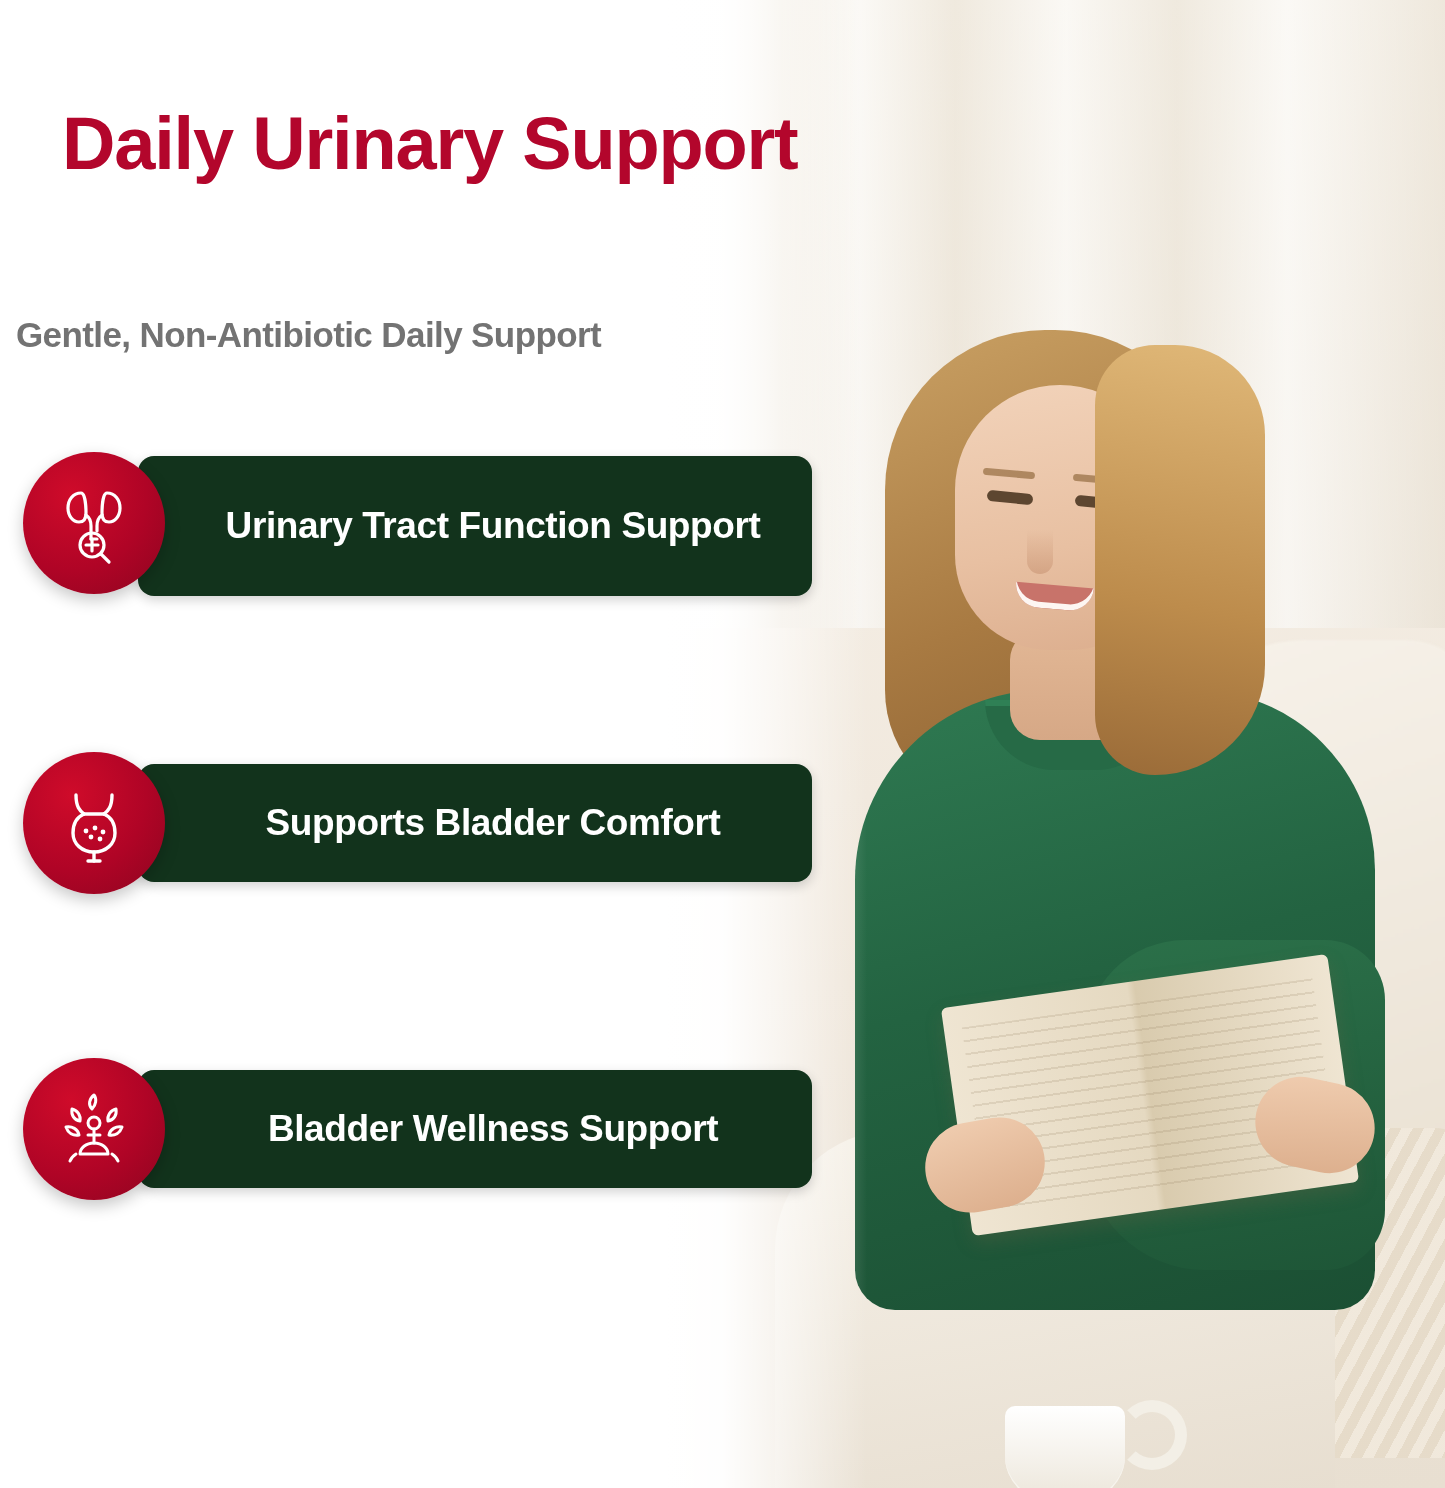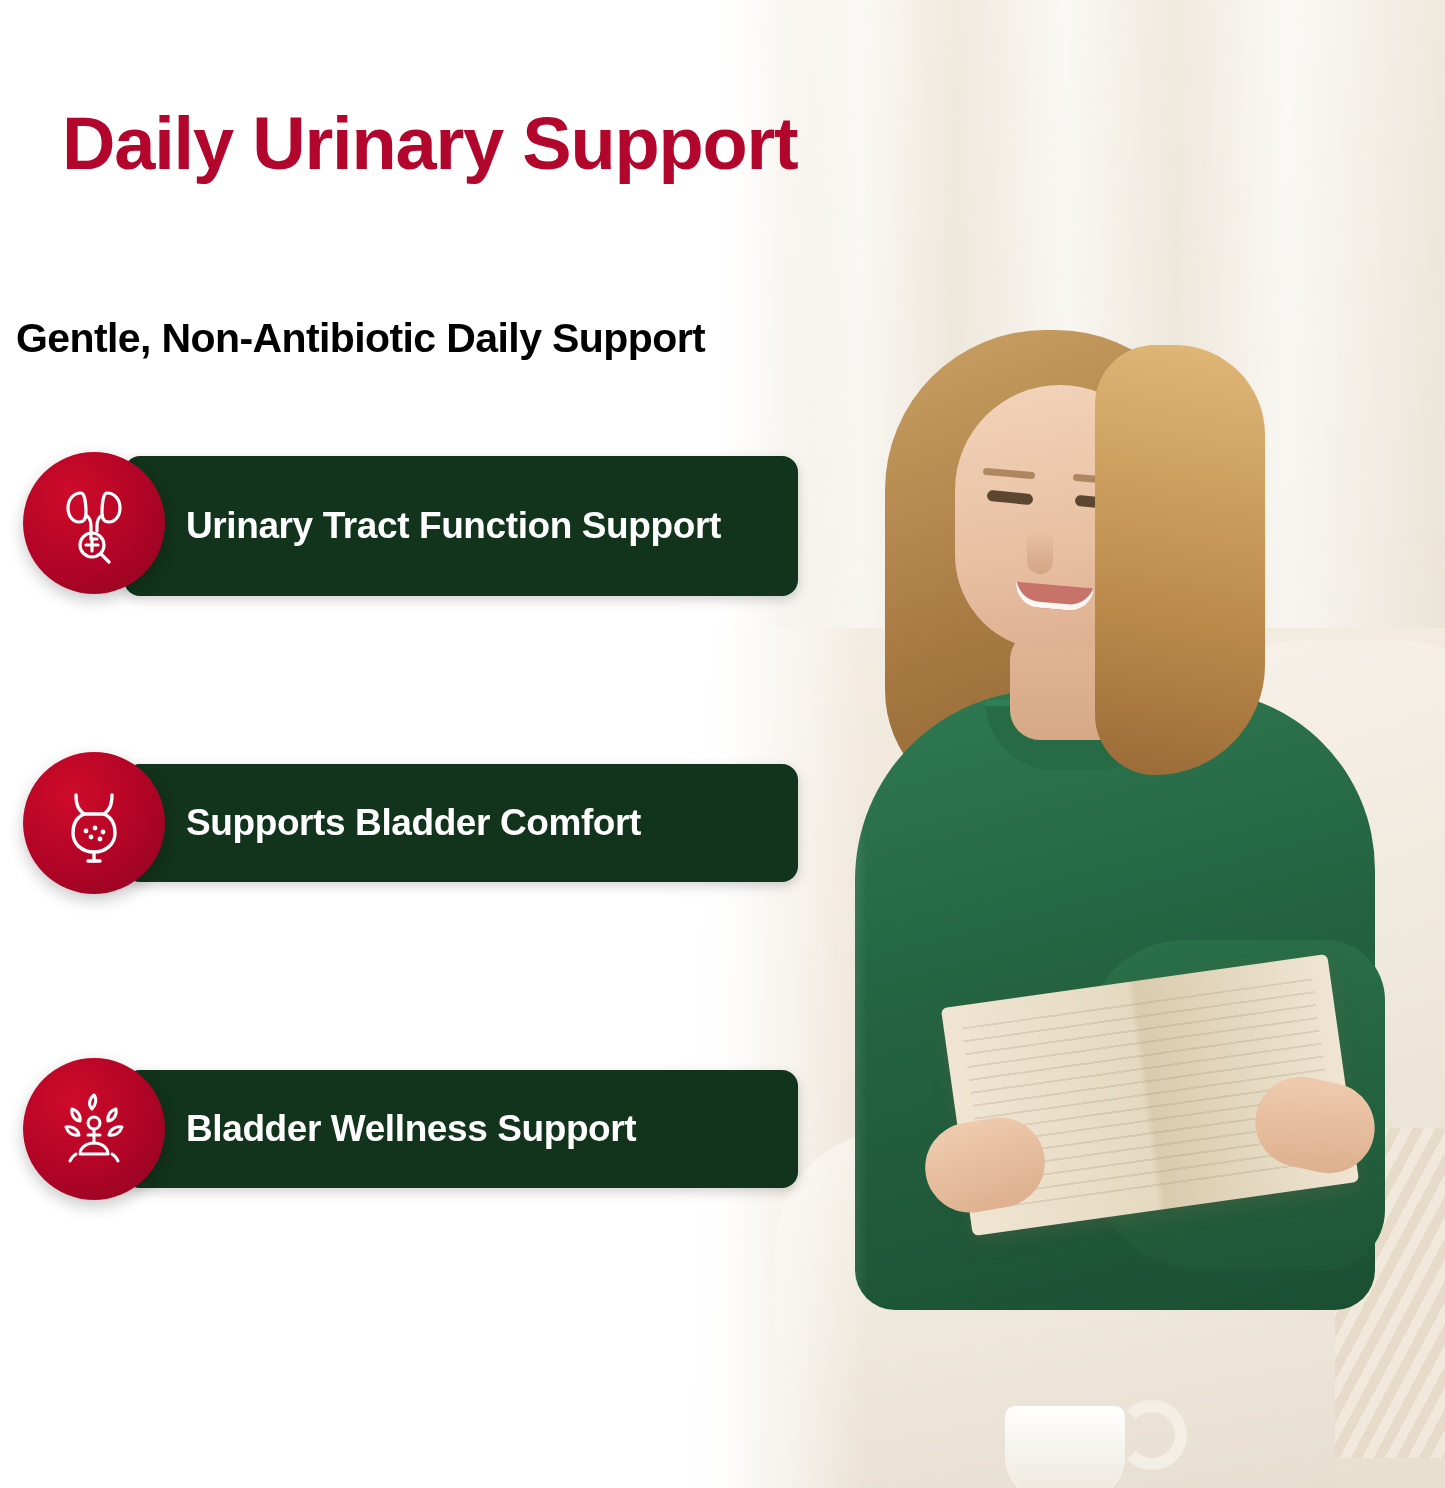--- a/index.html
+++ b/index.html
@@ -179,48 +179,49 @@
     position: absolute; left: 14px; top: 104px; width: 1080px;
     color: #b3062c;
     font-size: 74px;
     font-weight: bold;
     line-height: 1.08;
     letter-spacing: -1.2px;
     margin-left: 48px;
   }
   .subhead {
     position: absolute; left: 16px; top: 315px; width: 1000px;
-    color: #000000;
-    font-size: 41px;
+    color: #737373;
+    font-size: 35px;
     font-weight: bold;
     letter-spacing: -0.6px;
   }
 
   .feature { position: absolute; left: 0; }
   .f1 { top: 452px; }
   .f2 { top: 752px; }
   .f3 { top: 1058px; }
 
   .badge {
     position: absolute; left: 23px; top: 0;
     width: 142px; height: 142px; border-radius: 50%;
     background: radial-gradient(circle at 34% 30%, #cf0b2a 0%, #b00426 55%, #8d0520 100%);
     box-shadow: 0 6px 16px rgba(0,0,0,.22);
     z-index: 3;
     display: flex; align-items: center; justify-content: center;
   }
   .badge svg { display: block; }
 
   .pill {
-    position: absolute; left: 124px; top: 12px;
+    position: absolute; left: 138px; top: 12px;
     width: 674px; min-height: 118px;
     border-radius: 16px;
     background: #12331c;
     display: flex; align-items: center;
     box-shadow: 0 4px 12px rgba(0,0,0,.18);
+    justify-content: center;
   }
   .pill-text {
     color: #ffffff;
     font-size: 37px;
     font-weight: bold;
     line-height: 1.18;
     padding-left: 62px; padding-right: 26px;
     letter-spacing: -0.4px;
   }
   .pill-tall { min-height: 140px; top: 4px; }

